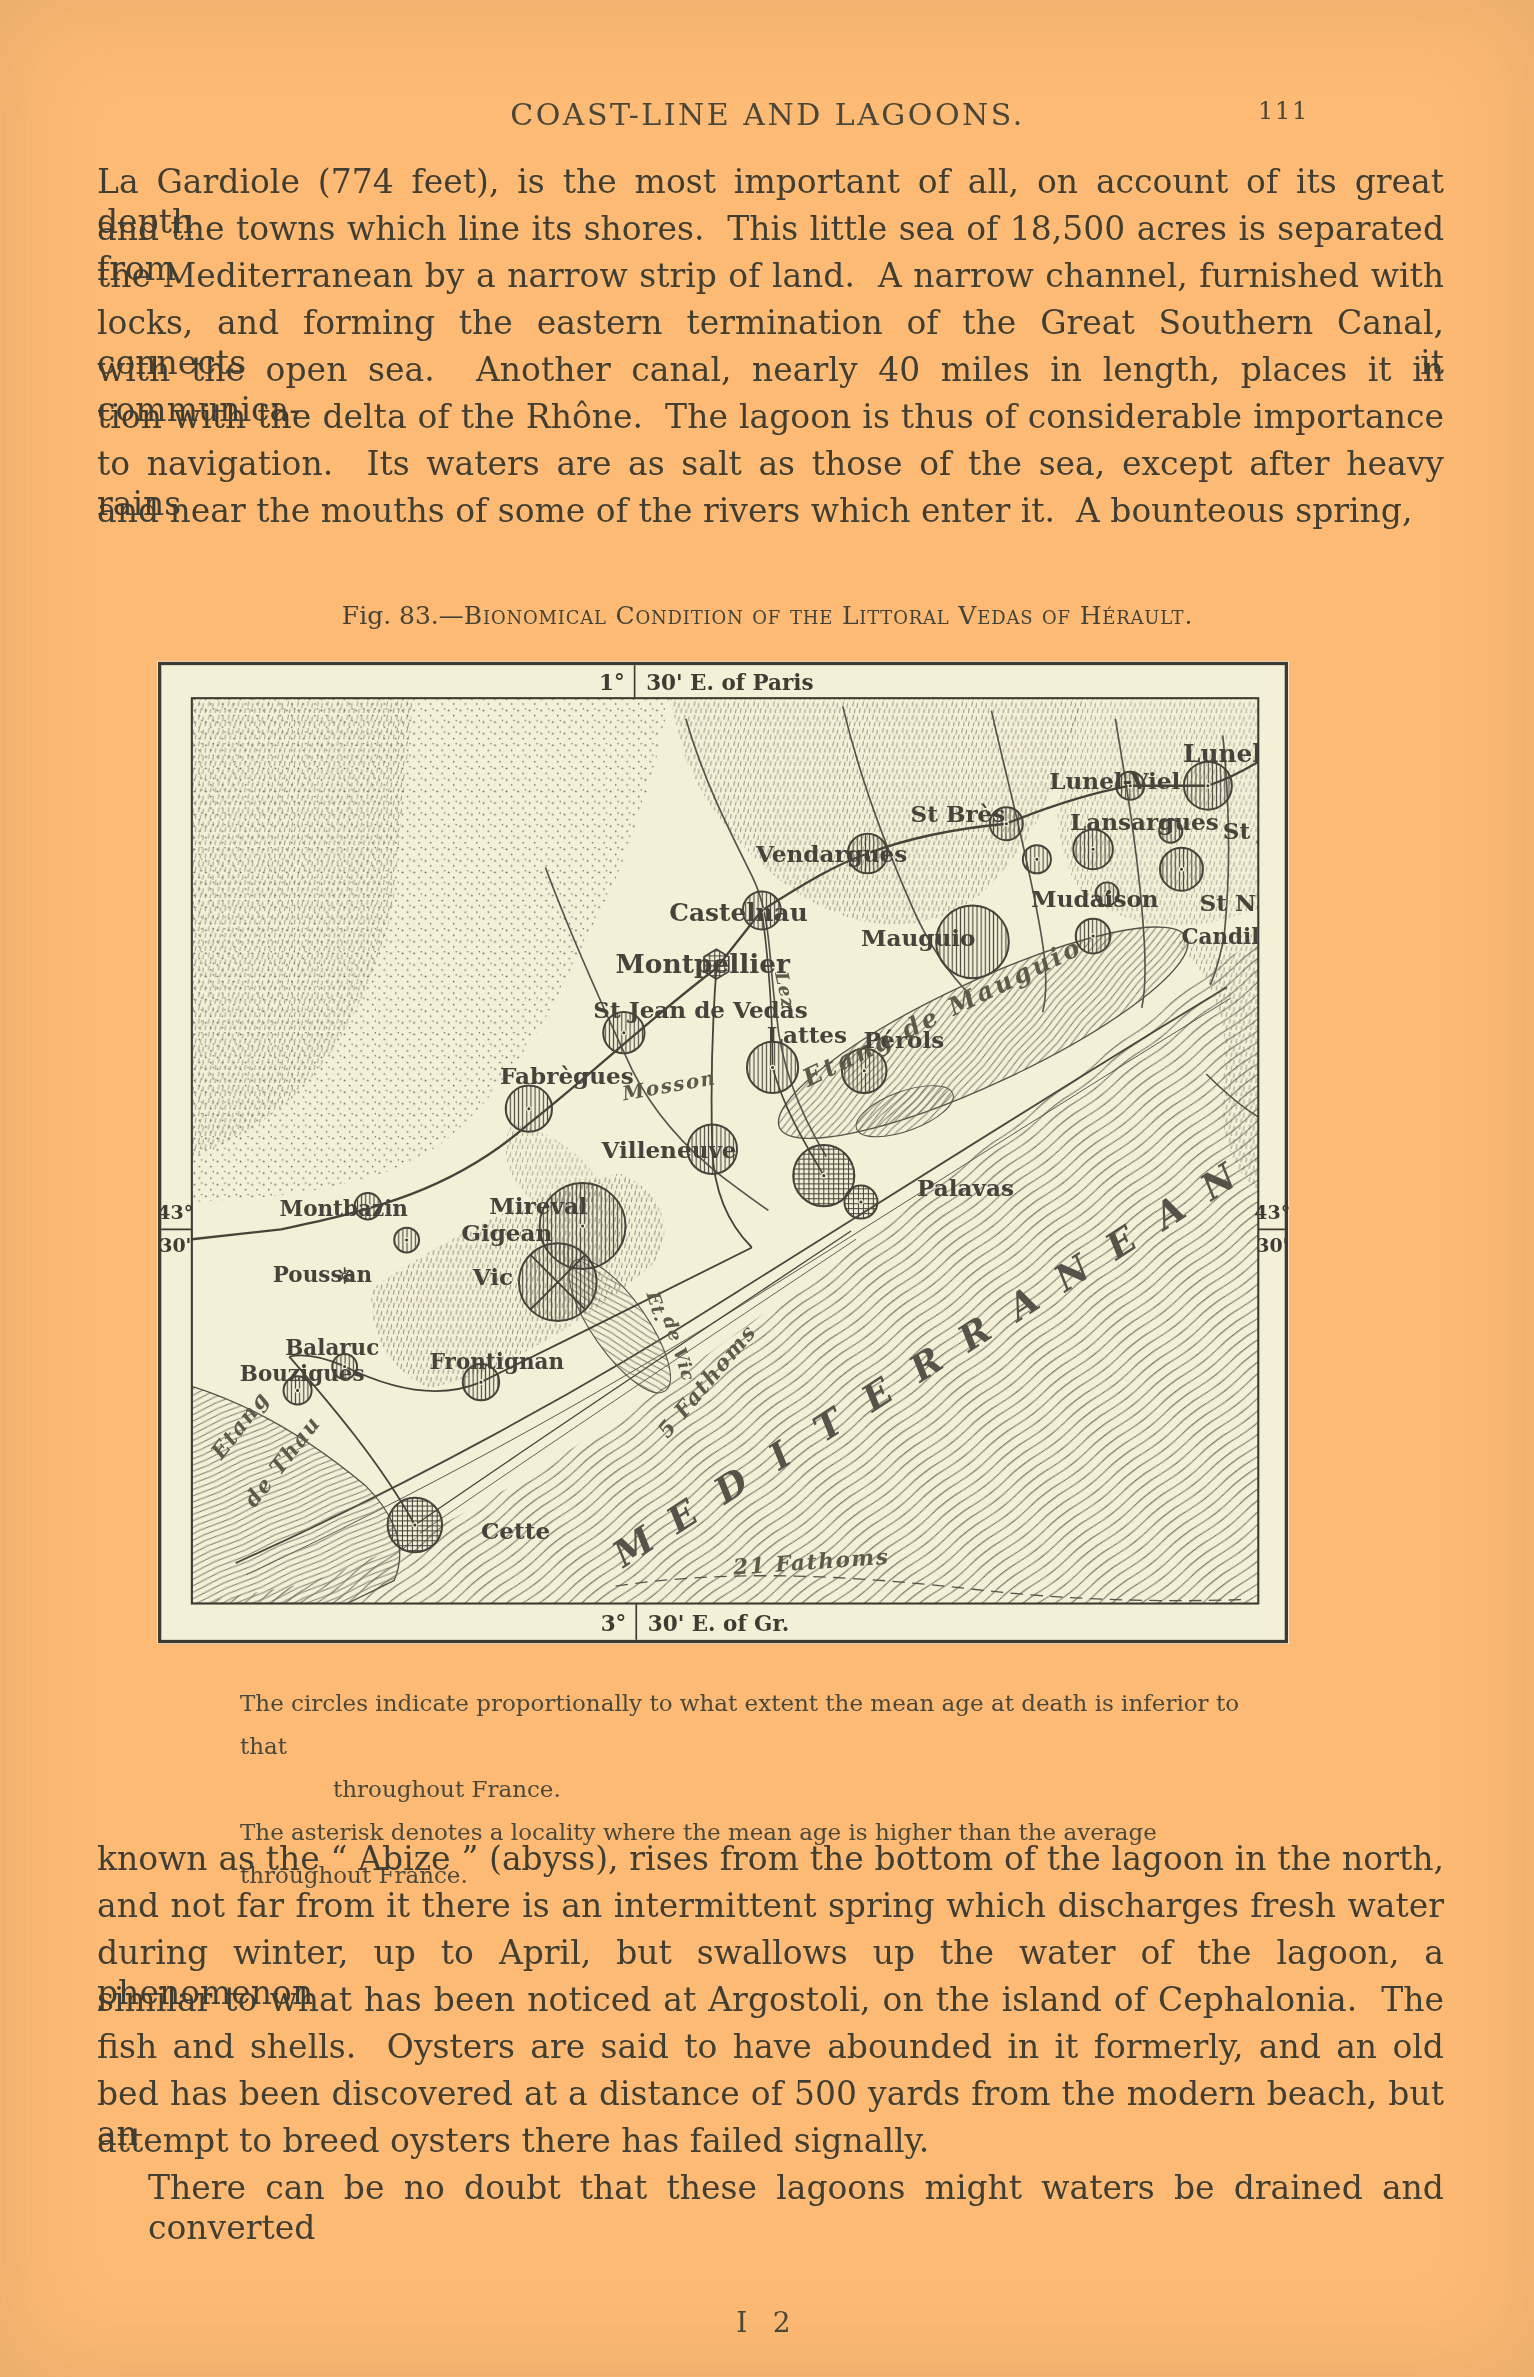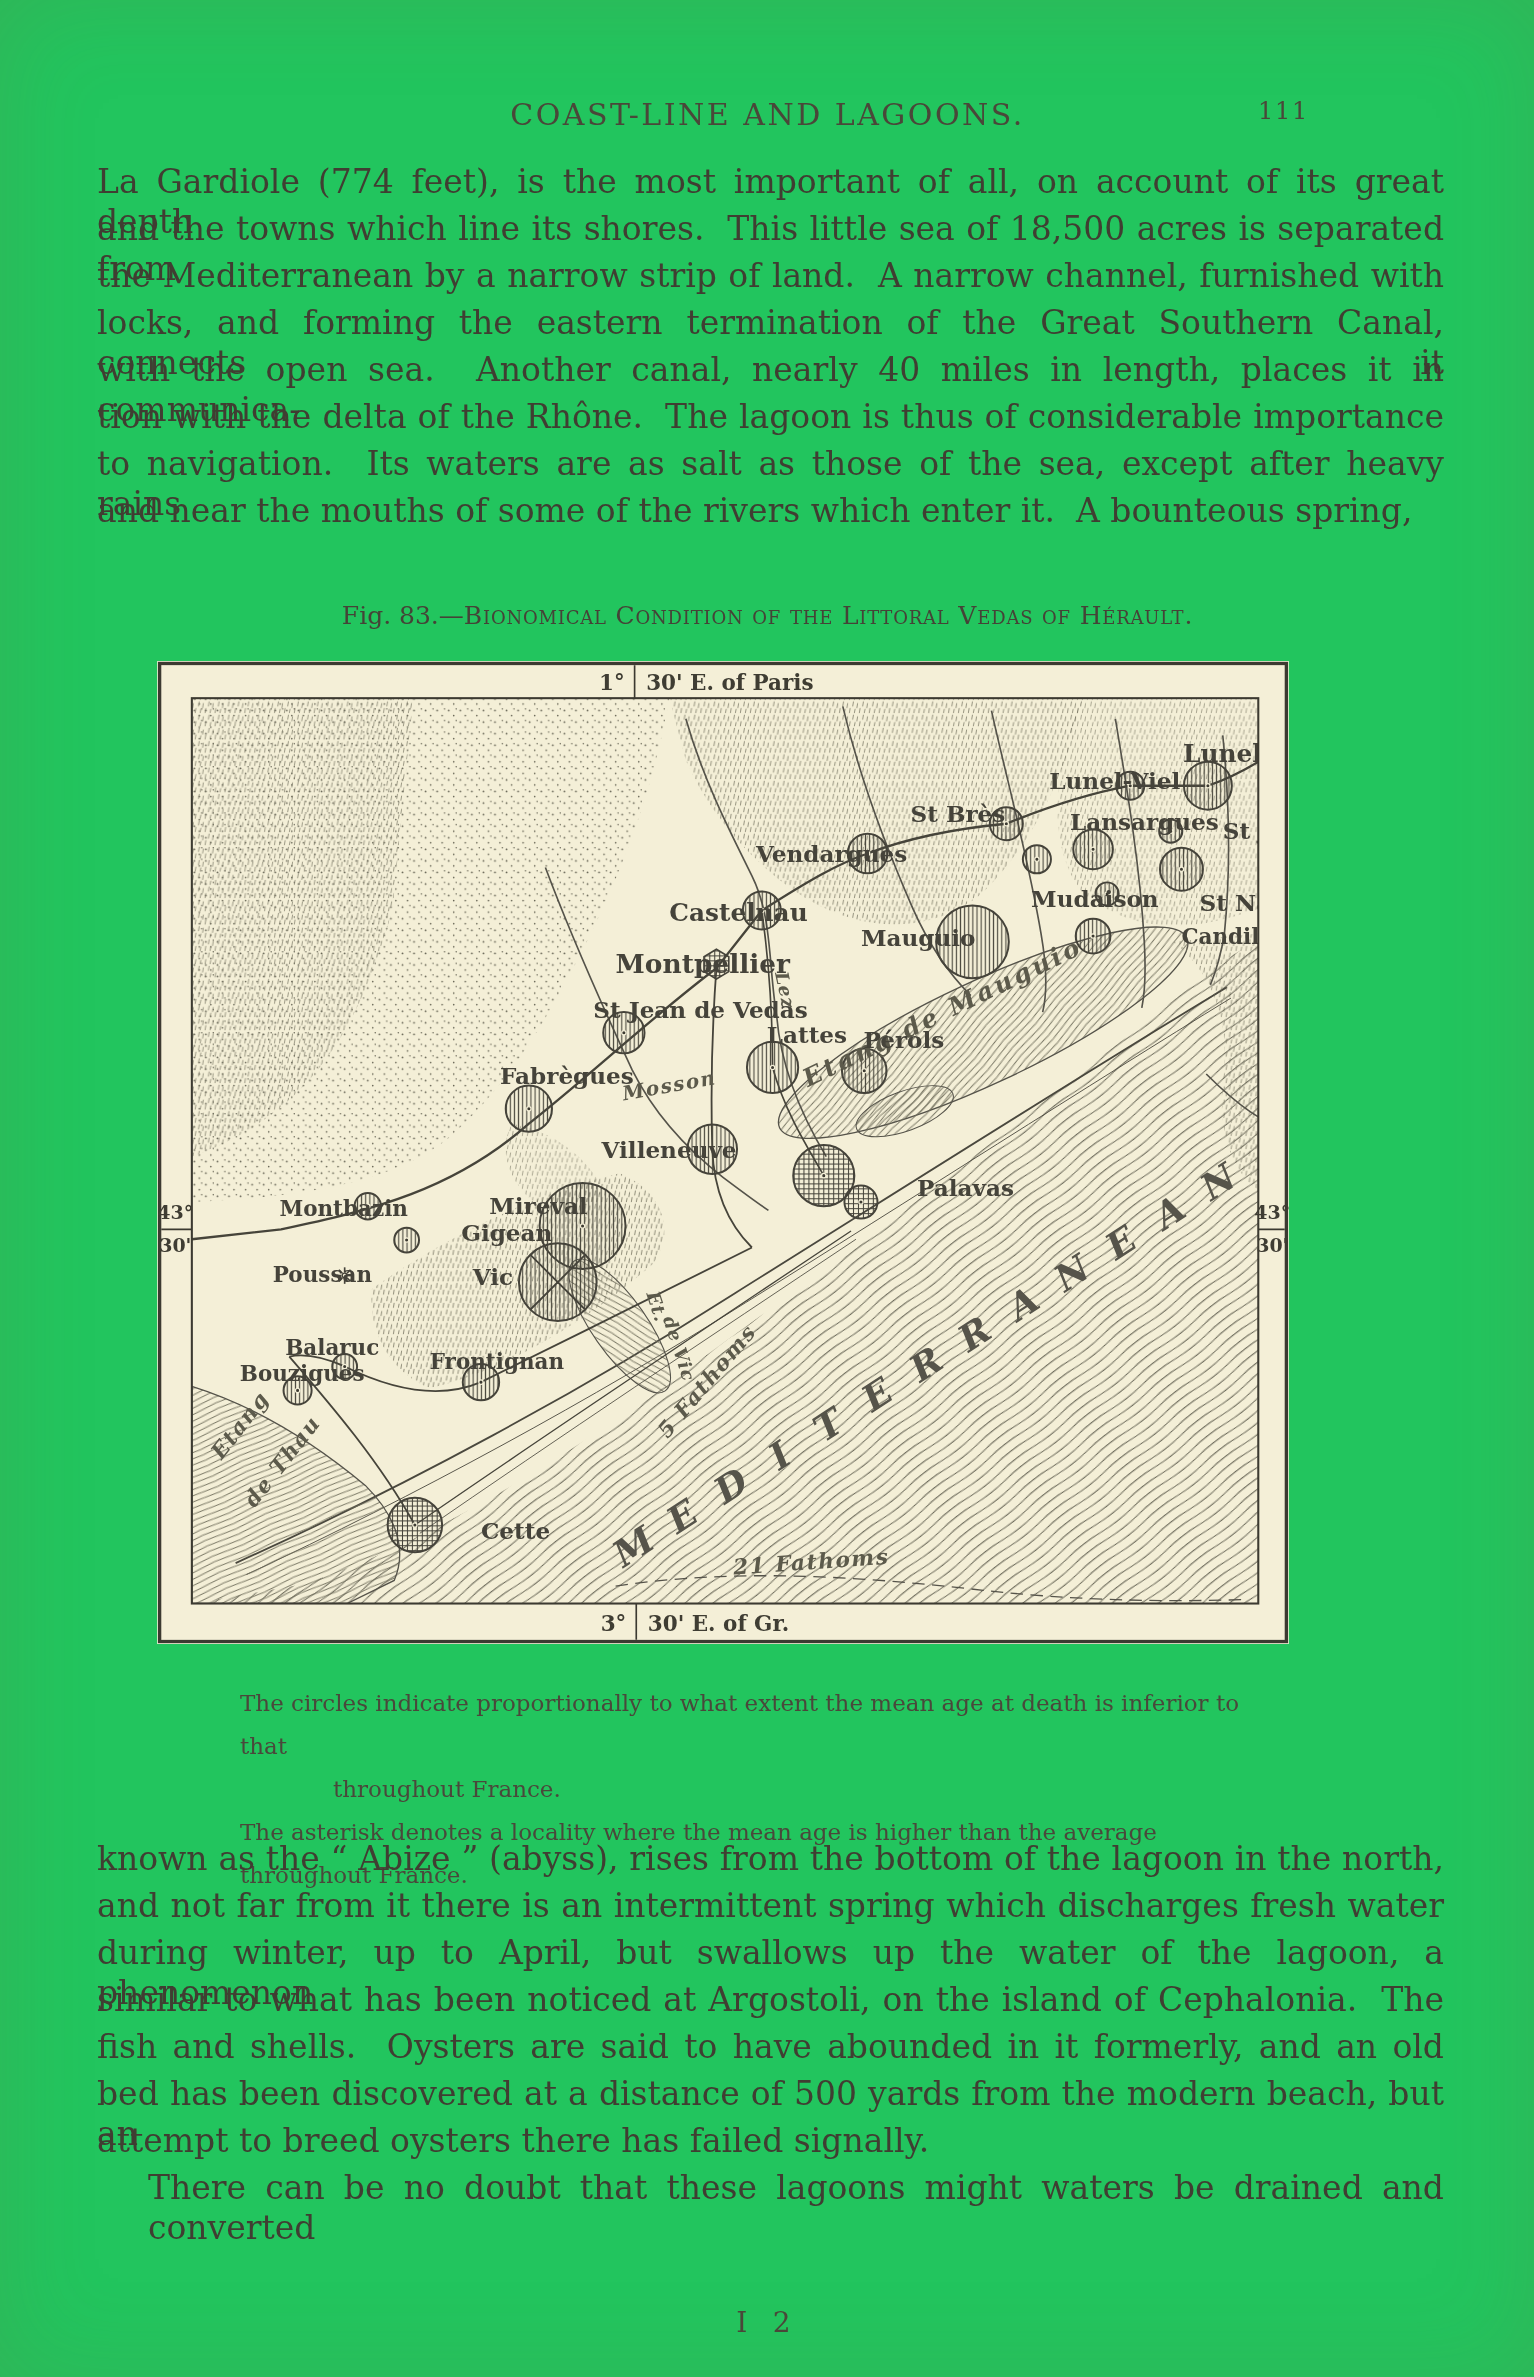--- a/index.html
+++ b/index.html
@@ -1,19 +1,19 @@
 <!DOCTYPE html>
 <html style="font-size:13.2px"><head>
 <meta charset="utf-8">
 <style>
   html,body{margin:0;padding:0;background:#d8d2b4;}
   .page{
     position:relative;
     width:1535px;height:2377px;
-    background:#22c55e;
+    background:#fdba74;
     font-family:"DejaVu Serif","Liberation Serif",serif;
     color:#3e3c31;
     overflow:hidden;
     box-shadow:inset 0 0 99px rgba(120,105,60,.18);
   }
   .running-head{
     position:absolute;top:97px;left:94px;width:1347px;height:41px;
     font-size:30px;letter-spacing:2.5px;color:#4a4739;
   }
   .running-head .title{display:block;text-align:center;}

